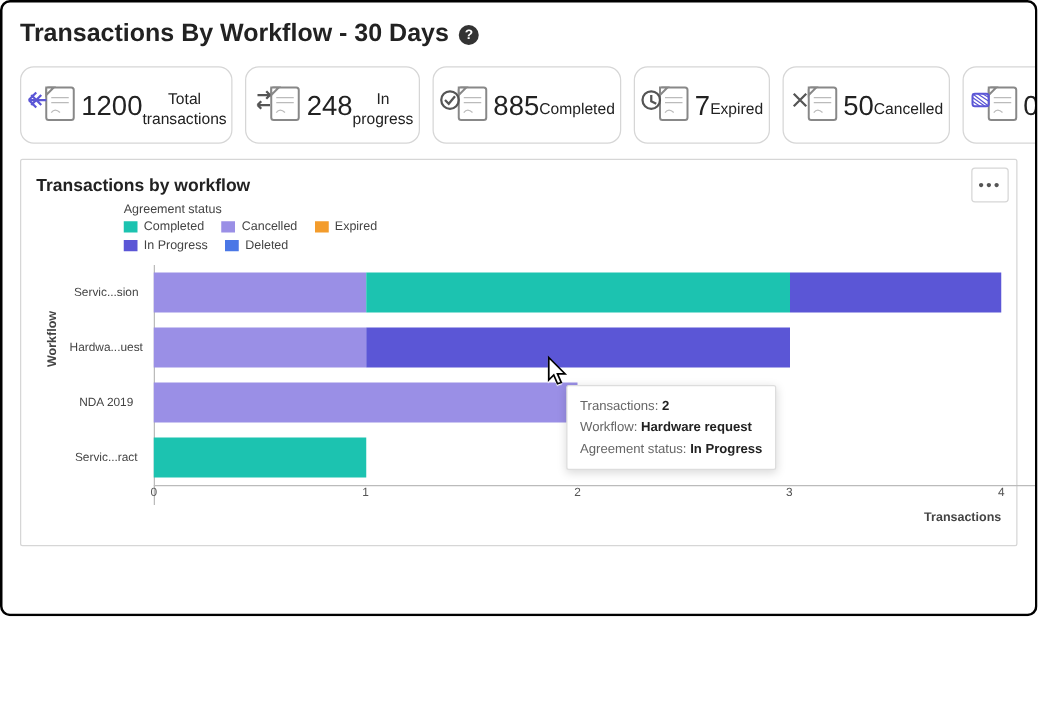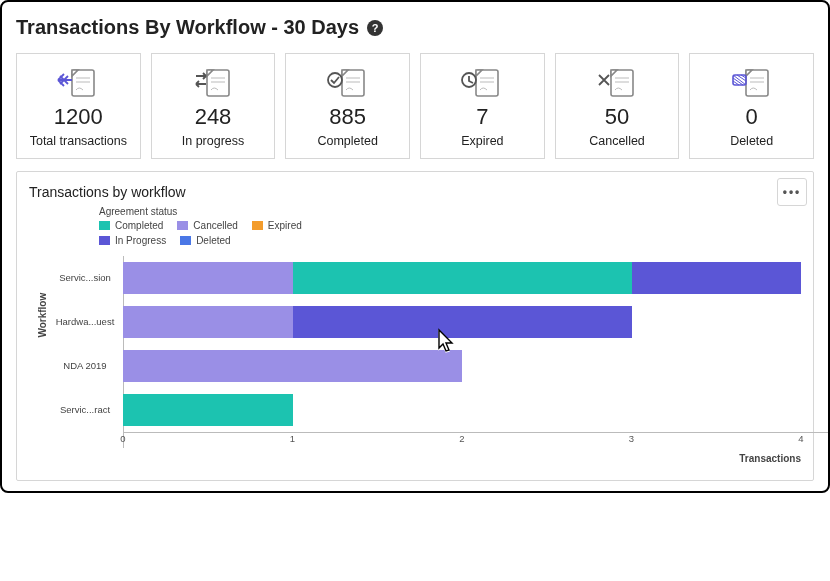--- a/index.html
+++ b/index.html
@@ -11,26 +11,26 @@
     --indigo:#5b56d6;
     --blue:#4a77e6;
     --orange:#f39c2c;
   }
   *{box-sizing:border-box;font-family:"Segoe UI",Arial,sans-serif}
   body{margin:0;background:#fff}
   .frame{width:830px;height:493px;border:2px solid #000;border-radius:8px;padding:12px 14px;overflow:hidden}
   h1.title{font-size:20px;font-weight:600;margin:2px 0 14px;display:flex;align-items:center;gap:8px;color:#222}
   .help{display:inline-flex;width:16px;height:16px;border-radius:50%;background:#333;color:#fff;font-size:11px;font-weight:700;align-items:center;justify-content:center}
   .cards{display:flex;gap:10px;margin-bottom:12px}
-  .card{flex:1;border:1px solid var(--border);border-radius:0;padding:10px 4px 8px;display:flex;flex-direction:column;align-items:center;text-align:center}
+  .card{flex:1;border:1px solid var(--border);border-radius:11px;padding:10px 4px 8px;display:flex;align-items:center;text-align:center}
   .card .ico{height:36px;display:flex;align-items:center;justify-content:center;margin-bottom:6px}
   .card .val{font-size:22px;font-weight:400;color:#222;line-height:1}
   .card .lbl{font-size:12.5px;color:#222;margin-top:6px;line-height:1.25}
   .panel{border:1px solid var(--border);border-radius:2px;position:relative;padding:10px 12px 16px}
-  .panel-title{font-size:14px;font-weight:400;color:#222;margin:2px 0 6px}
+  .panel-title{font-size:14px;font-weight:700;color:#222;margin:2px 0 6px}
   .more{position:absolute;top:6px;right:-0px;transform:translateX(0);width:30px;height:28px;border:1px solid var(--border);border-radius:3px;display:flex;align-items:center;justify-content:center;letter-spacing:2px;color:#555;font-weight:700;font-size:12px;background:#fff;cursor:pointer;margin-right:6px}
   .leg-title{font-size:10px;font-weight:400;color:#444;margin:2px 0 3px 70px}
   .legend{display:flex;flex-wrap:wrap;gap:4px 14px;font-size:10px;color:#444;margin-left:70px;max-width:260px}
   .legend div{display:flex;align-items:center;gap:5px}
   .sw{width:11px;height:9px;display:inline-block}
   .plot{position:relative;margin:10px 0 0 24px}
   .yaxis{position:absolute;left:-16px;top:50%;transform:rotate(-90deg) translateX(50%);transform-origin:left top;font-size:10px;font-weight:600;color:#444}
   .xaxis{font-size:10px;font-weight:600;color:#444;text-align:right;margin-top:4px;margin-left:70px}
   .row{display:flex;align-items:center;height:44px}
   .row .cat{width:70px;font-size:9.5px;color:#444;text-align:center;padding-right:6px}
@@ -214,15 +214,20 @@
           <span class="tick" style="left: 75%;">3</span>
           <span class="tick" style="left: 100%;">4</span>
         </div>
       <div class="xaxis">Transactions</div>
 
       <div class="cursor" style="left:380px;top:72px">
         <svg width="26" height="28" viewBox="0 0 26 28">
             <path d="M6 2 L6 20 L10 16 L13 23 L16 22 L13 15 L19 15 Z" fill="#fff" stroke="#000" stroke-width="1.4"></path>
           </svg>
       </div>
+      <div class="tooltip" style="left:400px;top:96px">
+        <div><span>Transactions:</span> <b>2</b></div>
+        <div><span>Workflow:</span> <b>Hardware request</b></div>
+        <div><span>Agreement status:</span> <b>In Progress</b></div>
+      </div>
     </div>
   </div>
 </div>
 
 </body></html>

